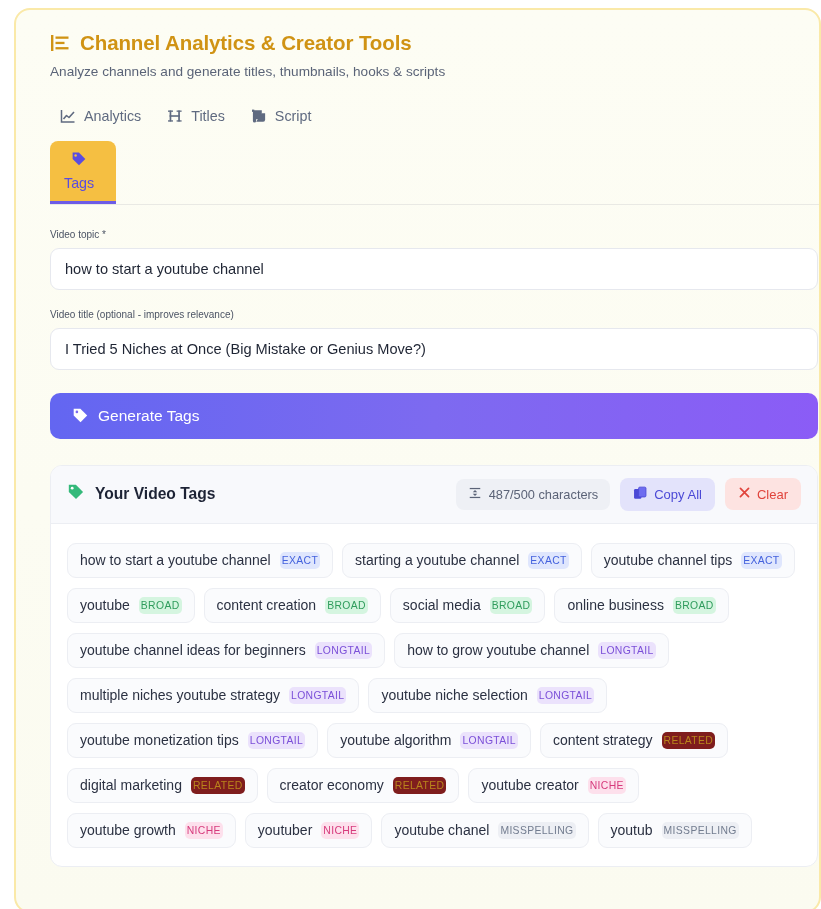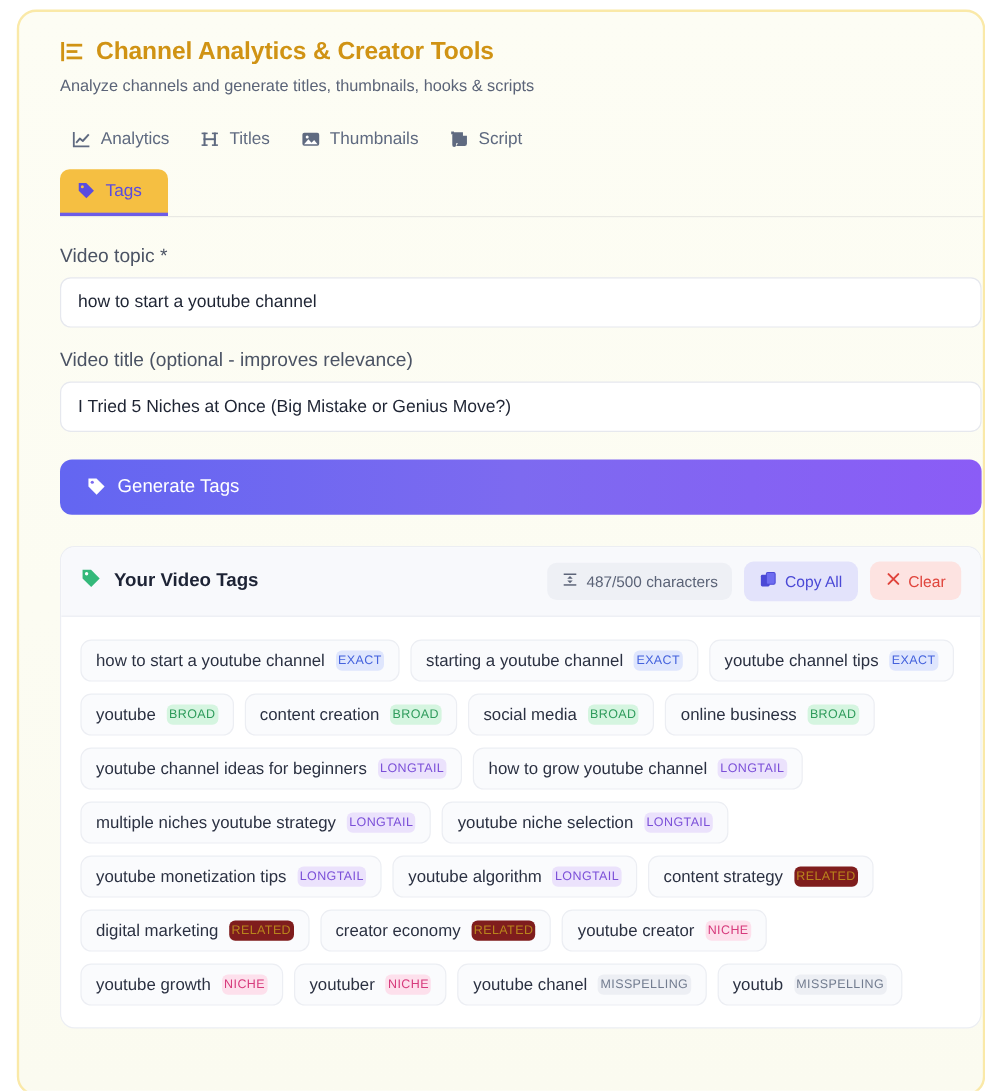--- a/index.html
+++ b/index.html
@@ -60,27 +60,28 @@
     white-space: nowrap;
   }
   .tab svg { display: block; flex: 0 0 auto; }
   .tab.active {
     background: #f5bf42;
     color: #5a4ce0;
     border-radius: 8px 8px 0 0;
     border-bottom: 3px solid #6d5ce7;
     font-weight: normal;
     padding: 10px 22px 10px 14px;
+    flex-direction: column;
   }
   .tabrow2 { width: 100%; display: flex; }
 
   
   .form { margin: 24px 0 0 12px; width: 768px; }
   .field-label {
-    font-size: 16px; color: #4b5364; margin-bottom: 8px; display: block;
+    font-size: 10px; color: #4b5364; margin-bottom: 8px; display: block;
   }
   .text-input {
     display: block;
     width: 768px; height: 42px;
     background: #ffffff;
     border: 1.5px solid #e6e8ee;
     border-radius: 9px;
     padding: 0 14px;
     font-size: 14.6px; color: #1e2433;
     font-family: "Liberation Sans", sans-serif;
@@ -217,30 +218,20 @@
             <rect x="9.6" y="2.5" width="5" height="1.3" fill="#5f6a80"></rect>
             <rect x="1" y="12.3" width="5" height="1.3" fill="#5f6a80"></rect>
             <rect x="9.6" y="12.3" width="5" height="1.3" fill="#5f6a80"></rect>
           </svg>
         </span>
         <span>Titles</span>
       </div>
       <div class="tab">
         <span>
           <svg width="16" height="16" viewBox="0 0 16 16">
-            <rect x="1" y="2.6" width="14" height="10.8" rx="1.6" fill="#5f6a80"></rect>
-            <circle cx="5" cy="6.2" r="1.25" fill="#ffffff"></circle>
-            <path d="M2.4 12.2l3.6-4.1 2.6 2.8 2.2-2.2 2.8 3.5z" fill="#ffffff"></path>
-          </svg>
-        </span>
-        <span>Thumbnails</span>
-      </div>
-      <div class="tab">
-        <span>
-          <svg width="16" height="16" viewBox="0 0 16 16">
             <path d="M2.6 2.2h8.2v9.1H5.1v1.6a1.6 1.6 0 01-3.2 0V4.4" fill="#5f6a80"></path>
             <path d="M10.8 5.2h3.3v6.6a1.9 1.9 0 01-1.9 1.9H5.1" fill="#5f6a80"></path>
             <rect x="1" y="1.6" width="2.3" height="2.3" fill="#5f6a80"></rect>
           </svg>
         </span>
         <span>Script</span>
       </div>
 
       <div class="tabrow2">
         <div class="tab active">

